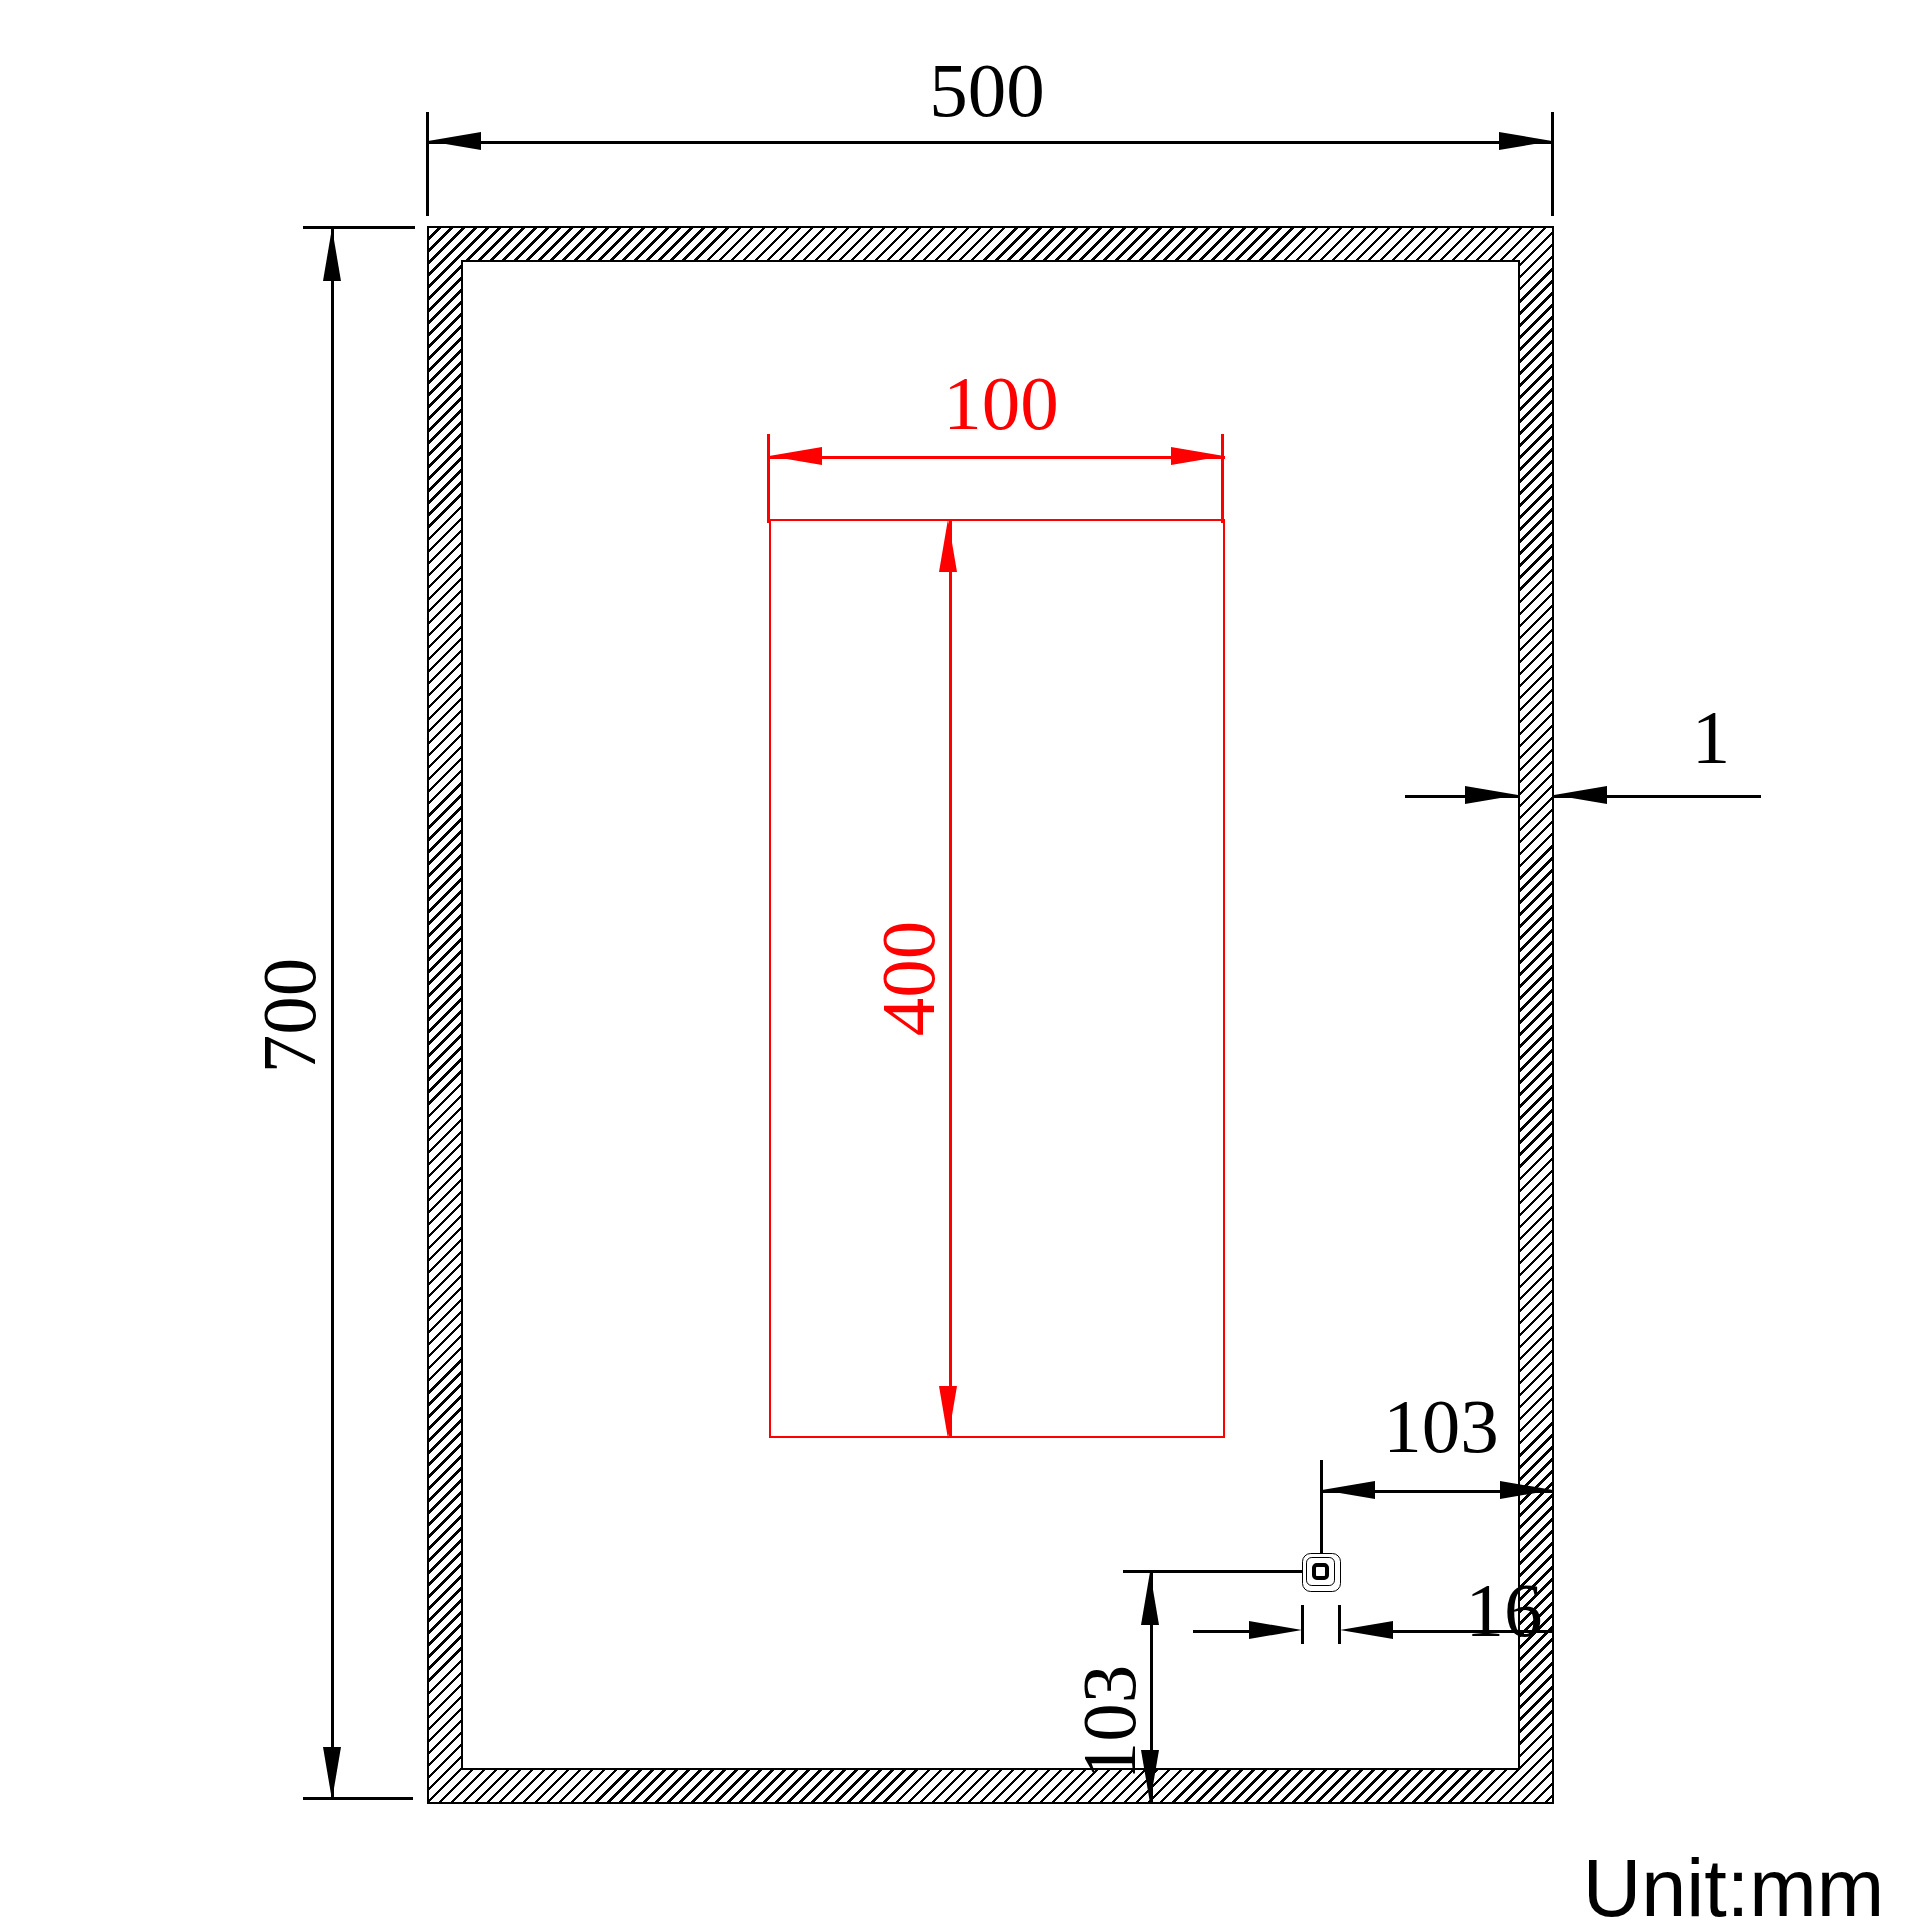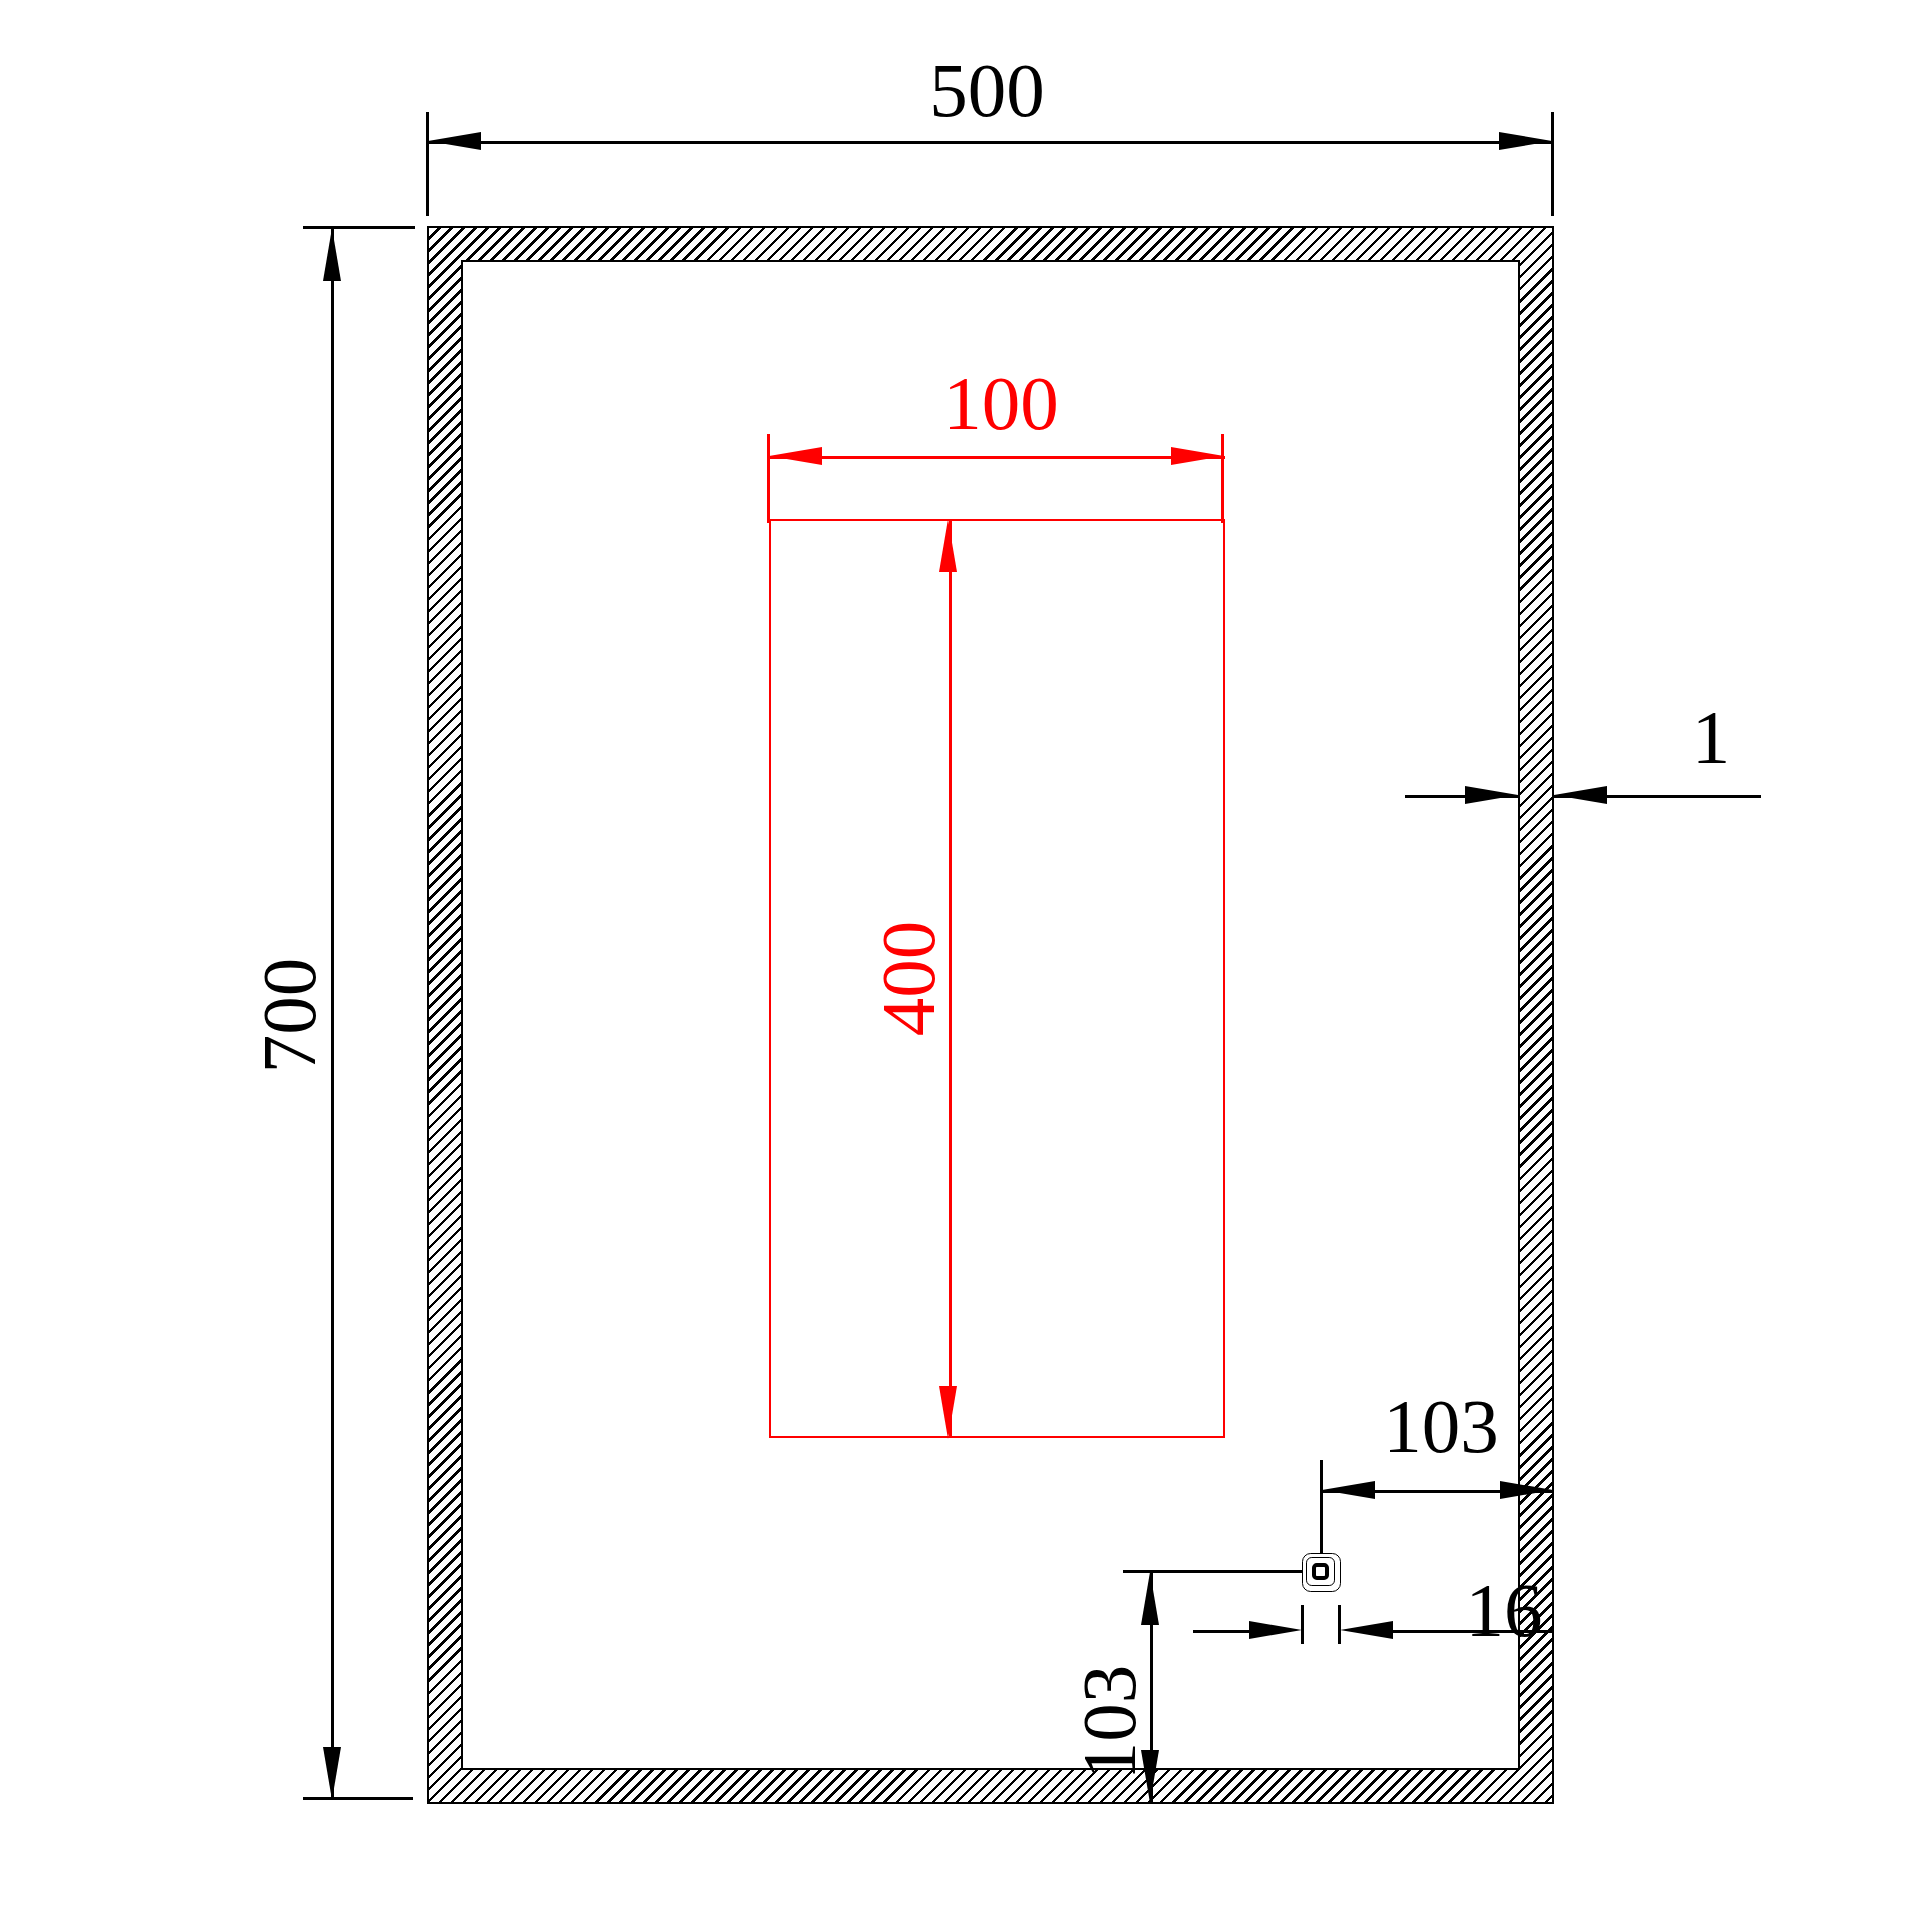--- a/index.html
+++ b/index.html
@@ -97,15 +97,16 @@
   <div class="hl" style="left:1123px;top:1570px;width:185px;"></div>
   <div class="vl" style="left:1150px;top:1572px;height:232px;"></div>
   <div class="arr a-u" style="left:1141px;top:1572px;"></div>
   <div class="arr a-d" style="left:1141px;top:1750px;"></div>
   <div class="dtxt rot" style="left:1022px;top:1682px;width:174px;">103</div>
 
   <div class="hole-ring" style="left:1302px;top:1553px;width:39px;height:39px;border-radius:8.7px;"></div>
   <div class="hole-ring" style="left:1306px;top:1557px;width:29px;height:29px;border-radius:5.8px;"></div>
   <div class="hole-ring" style="left:1312px;top:1563px;width:17.4px;height:17.4px;border-width:4.8px;border-radius:4.8px;"></div>
 
+  <div id="unit-label">Unit:mm</div>
 
 </div>
 
 
 </body></html>

